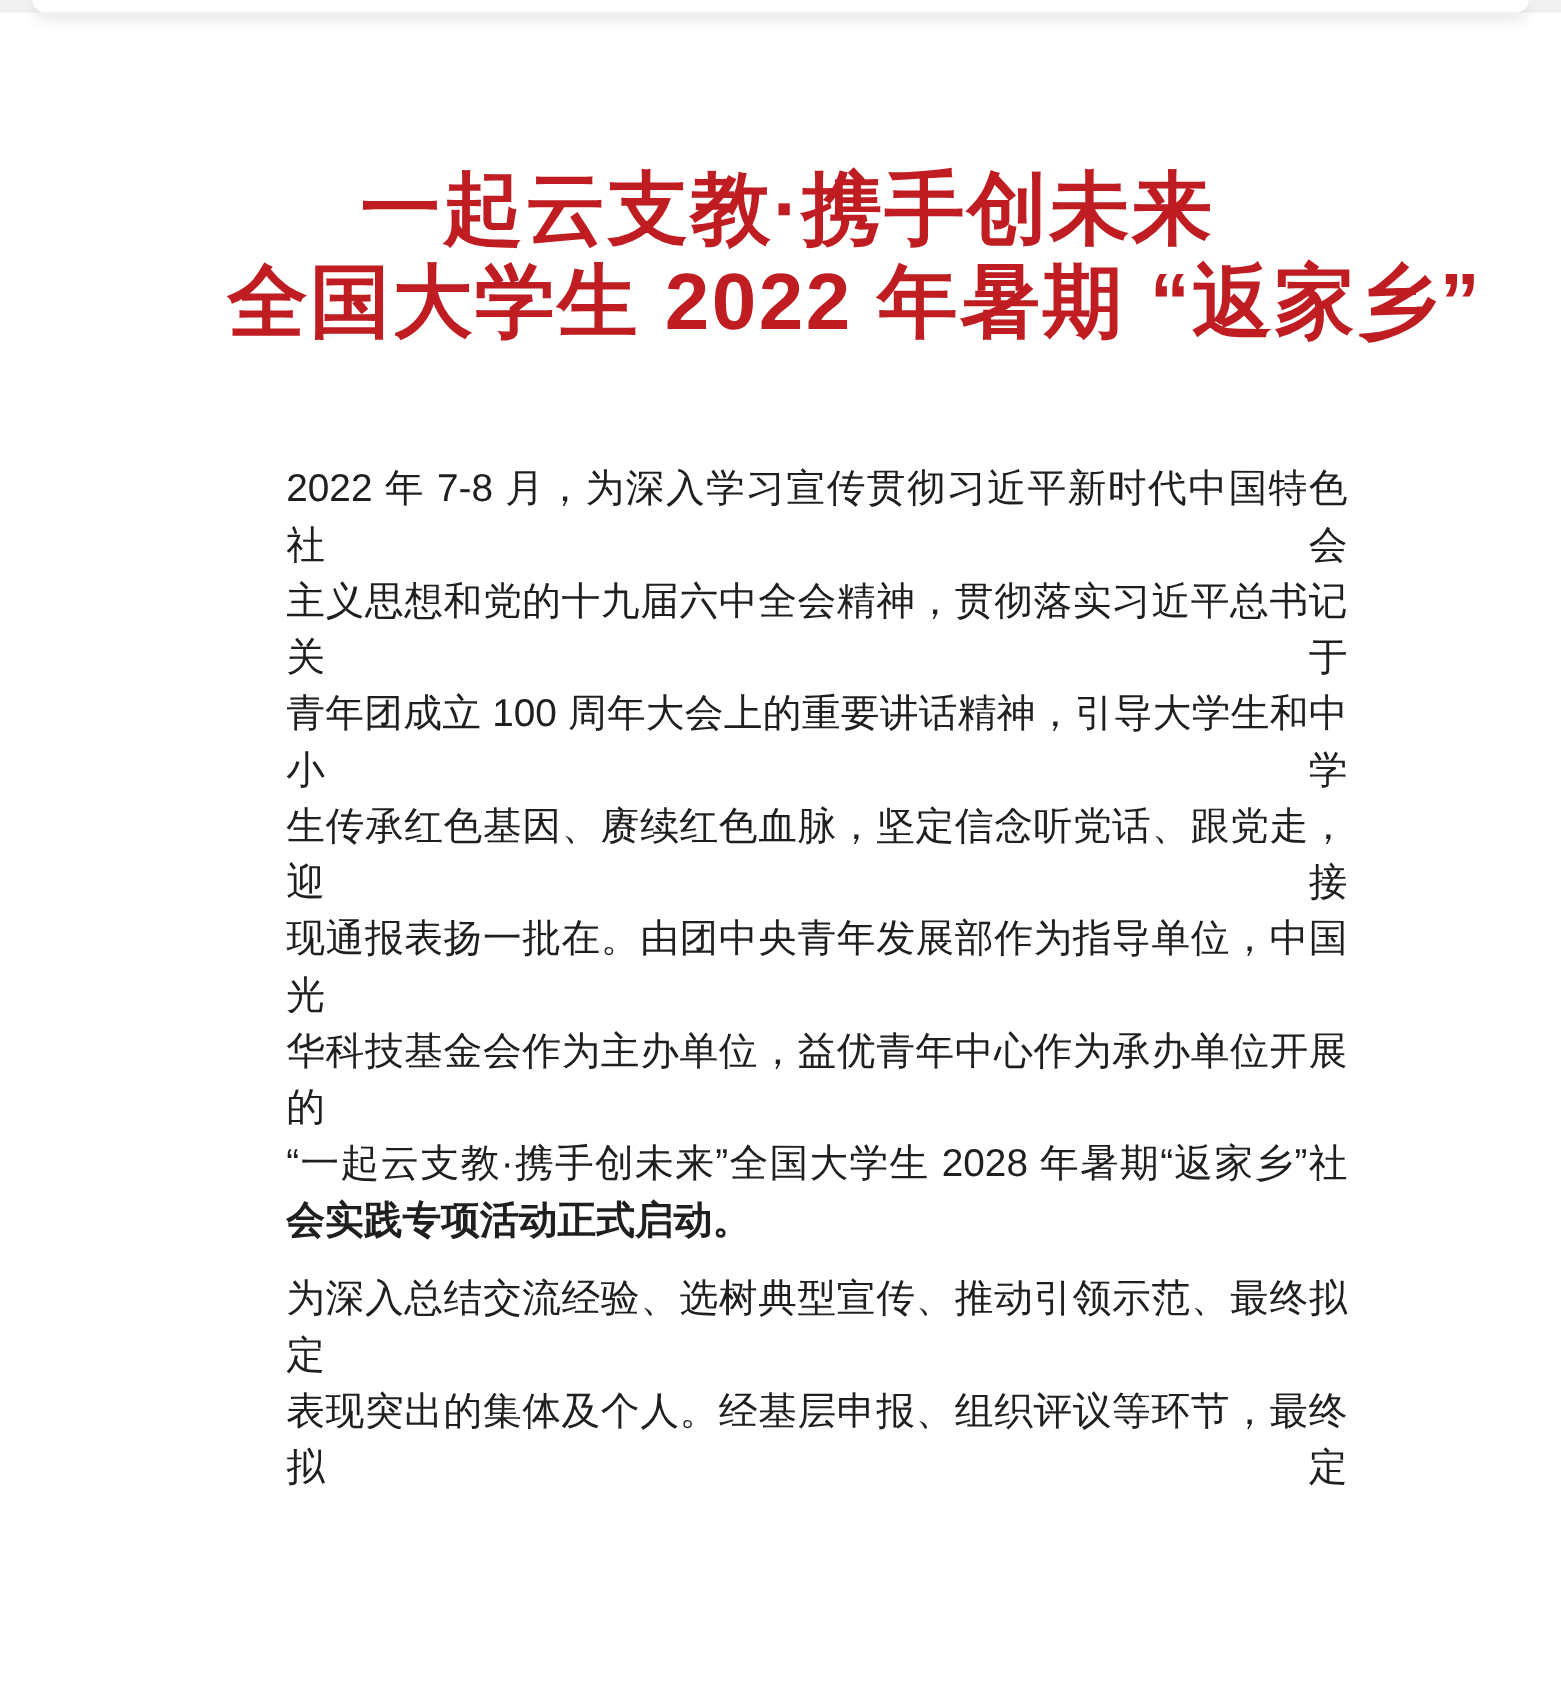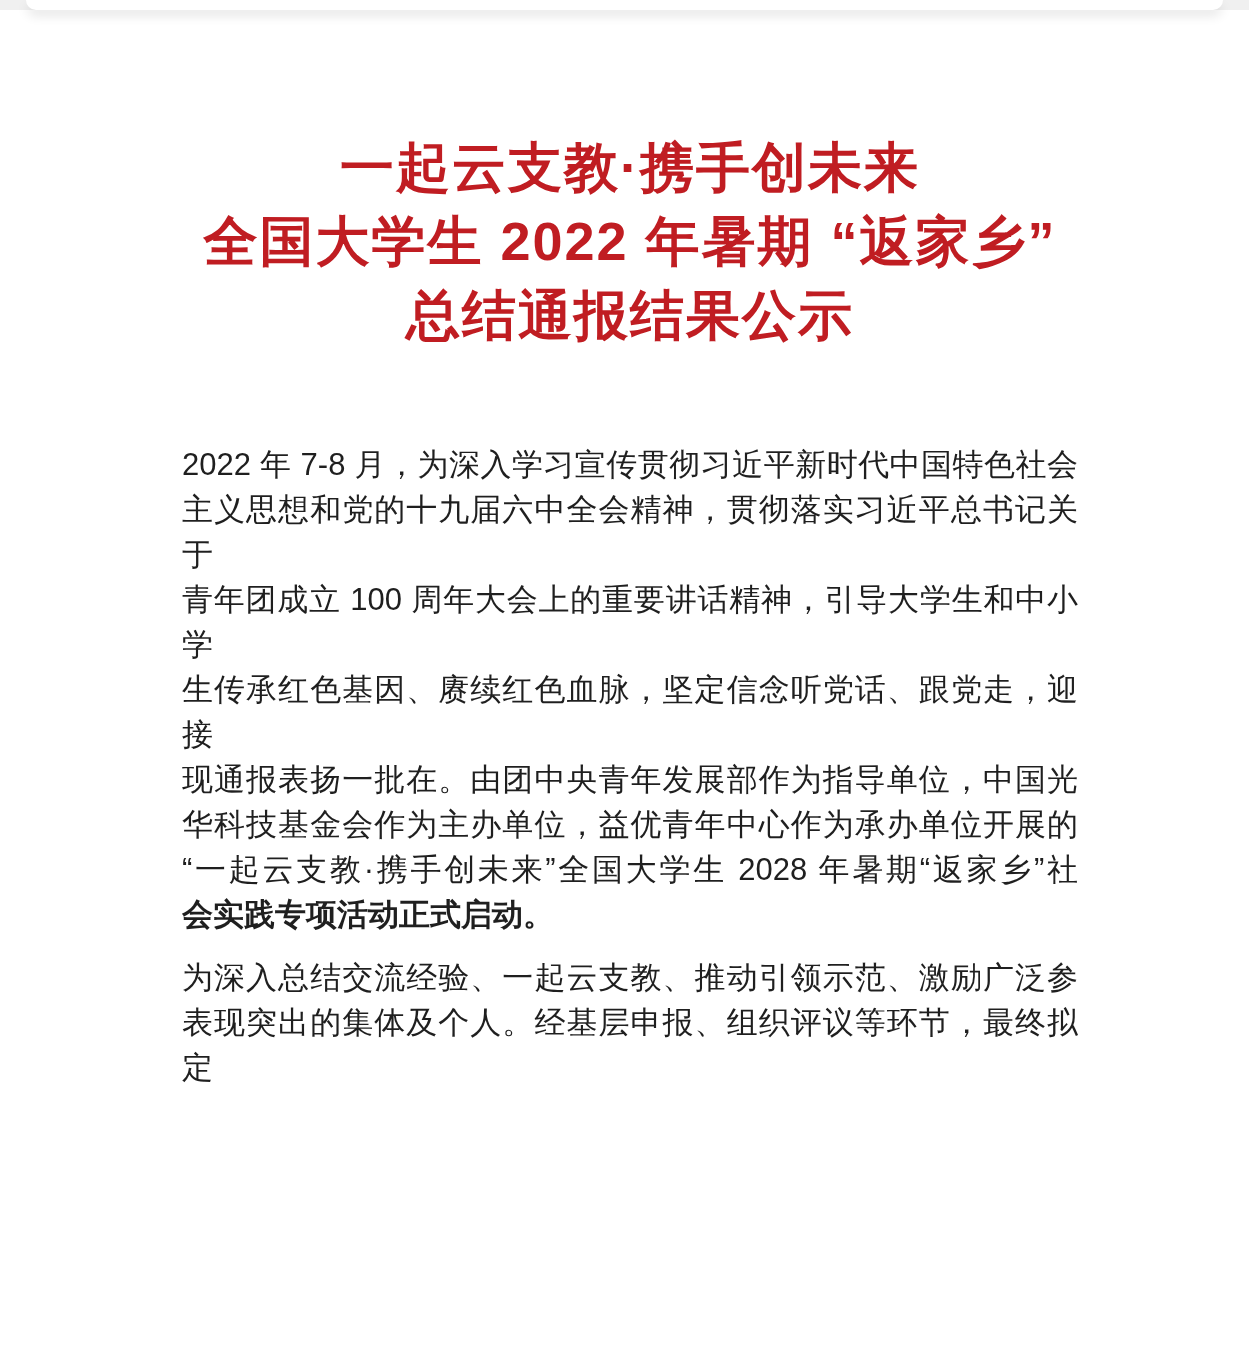--- a/index.html
+++ b/index.html
@@ -32,70 +32,70 @@
     border-radius: 0 0 16px 16px;
     box-shadow: 0 6px 11px rgba(0, 0, 0, 0.10);
   }
   .content {
     width: 896px;
     margin-left: 182px;
   }
   .doc-title {
     margin: 120px 0 0 0;
     padding: 0;
-    font-size: 54px;
+    font-size: 64px;
     line-height: 74px;
     font-weight: 700;
     letter-spacing: 2px;
     color: var(--title-color);
     text-align: center;
   }
   .title-line { white-space: nowrap; }
   .para {
     font-size: 31px;
     line-height: 45px;
     color: var(--body-color);
   }
   .para-1 { margin-top: 90px; }
   .para-2 { margin-top: 18px; }
   .t-line {
     text-align: justify;
     text-align-last: justify;
     overflow: hidden;
+    margin-left: 47px;
   }
   .t-line.end {
     text-align-last: left;
     font-weight: bold;
   }
 </style>
 </head>
 <body>
 
 <div class="top-strip">
   <div class="top-card"></div>
 </div>
 
 <div class="content">
 
   <h1 class="doc-title">
     <div class="title-line">一起云支教·携手创未来</div>
     <div class="title-line">全国大学生 2022 年暑期 “返家乡”</div>
-    <div class="title-line">总结通报结果公示</div>
   </h1>
 
   <div class="para para-1">
     <div class="t-line">2022 年 7-8 月，为深入学习宣传贯彻习近平新时代中国特色社会</div>
     <div class="t-line">主义思想和党的十九届六中全会精神，贯彻落实习近平总书记关于</div>
     <div class="t-line">青年团成立 100 周年大会上的重要讲话精神，引导大学生和中小学</div>
     <div class="t-line">生传承红色基因、赓续红色血脉，坚定信念听党话、跟党走，迎接</div>
     <div class="t-line">现通报表扬一批在。由团中央青年发展部作为指导单位，中国光</div>
     <div class="t-line">华科技基金会作为主办单位，益优青年中心作为承办单位开展的</div>
     <div class="t-line">“一起云支教·携手创未来”全国大学生 2028 年暑期“返家乡”社</div>
     <div class="t-line end">会实践专项活动正式启动。</div>
   </div>
 
   <div class="para para-2">
-    <div class="t-line">为深入总结交流经验、一起云支教、推动引领示范、激励广泛参</div>
+    <div class="t-line">为深入总结交流经验、选树典型宣传、推动引领示范、最终拟定</div>
     <div class="t-line">表现突出的集体及个人。经基层申报、组织评议等环节，最终拟定</div>
 
   </div>
 
 </div>
 
 </body></html>

